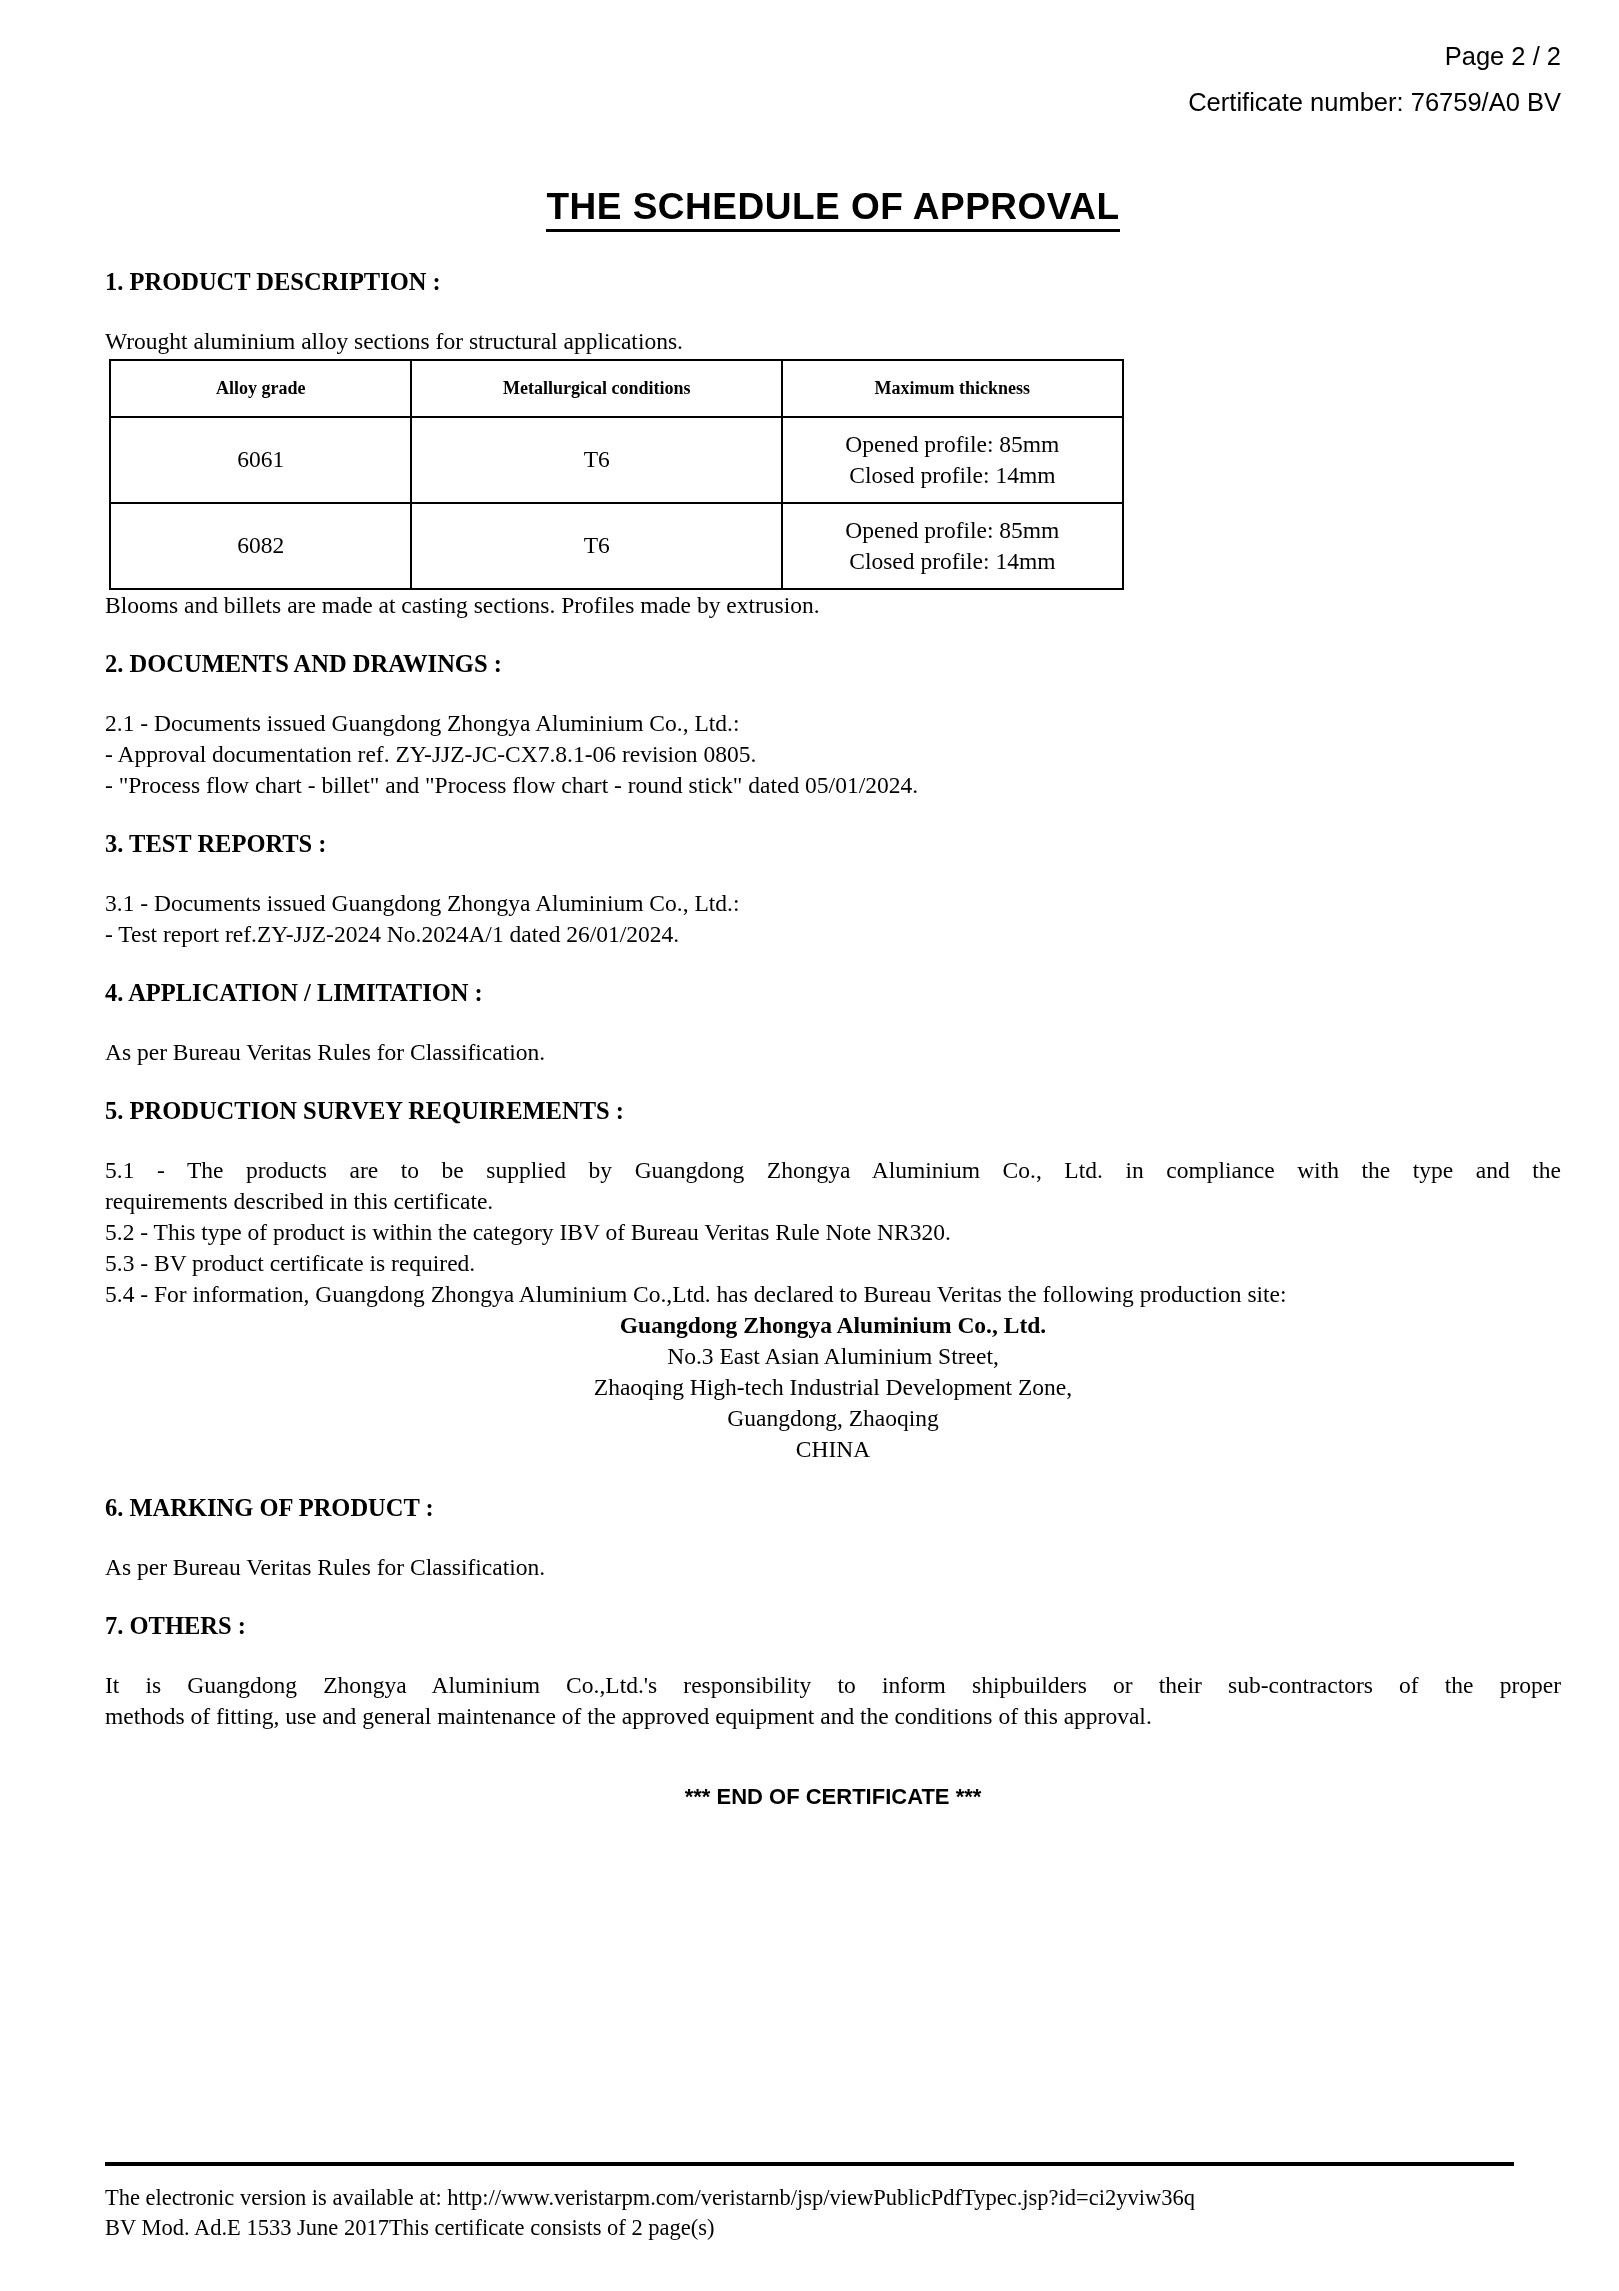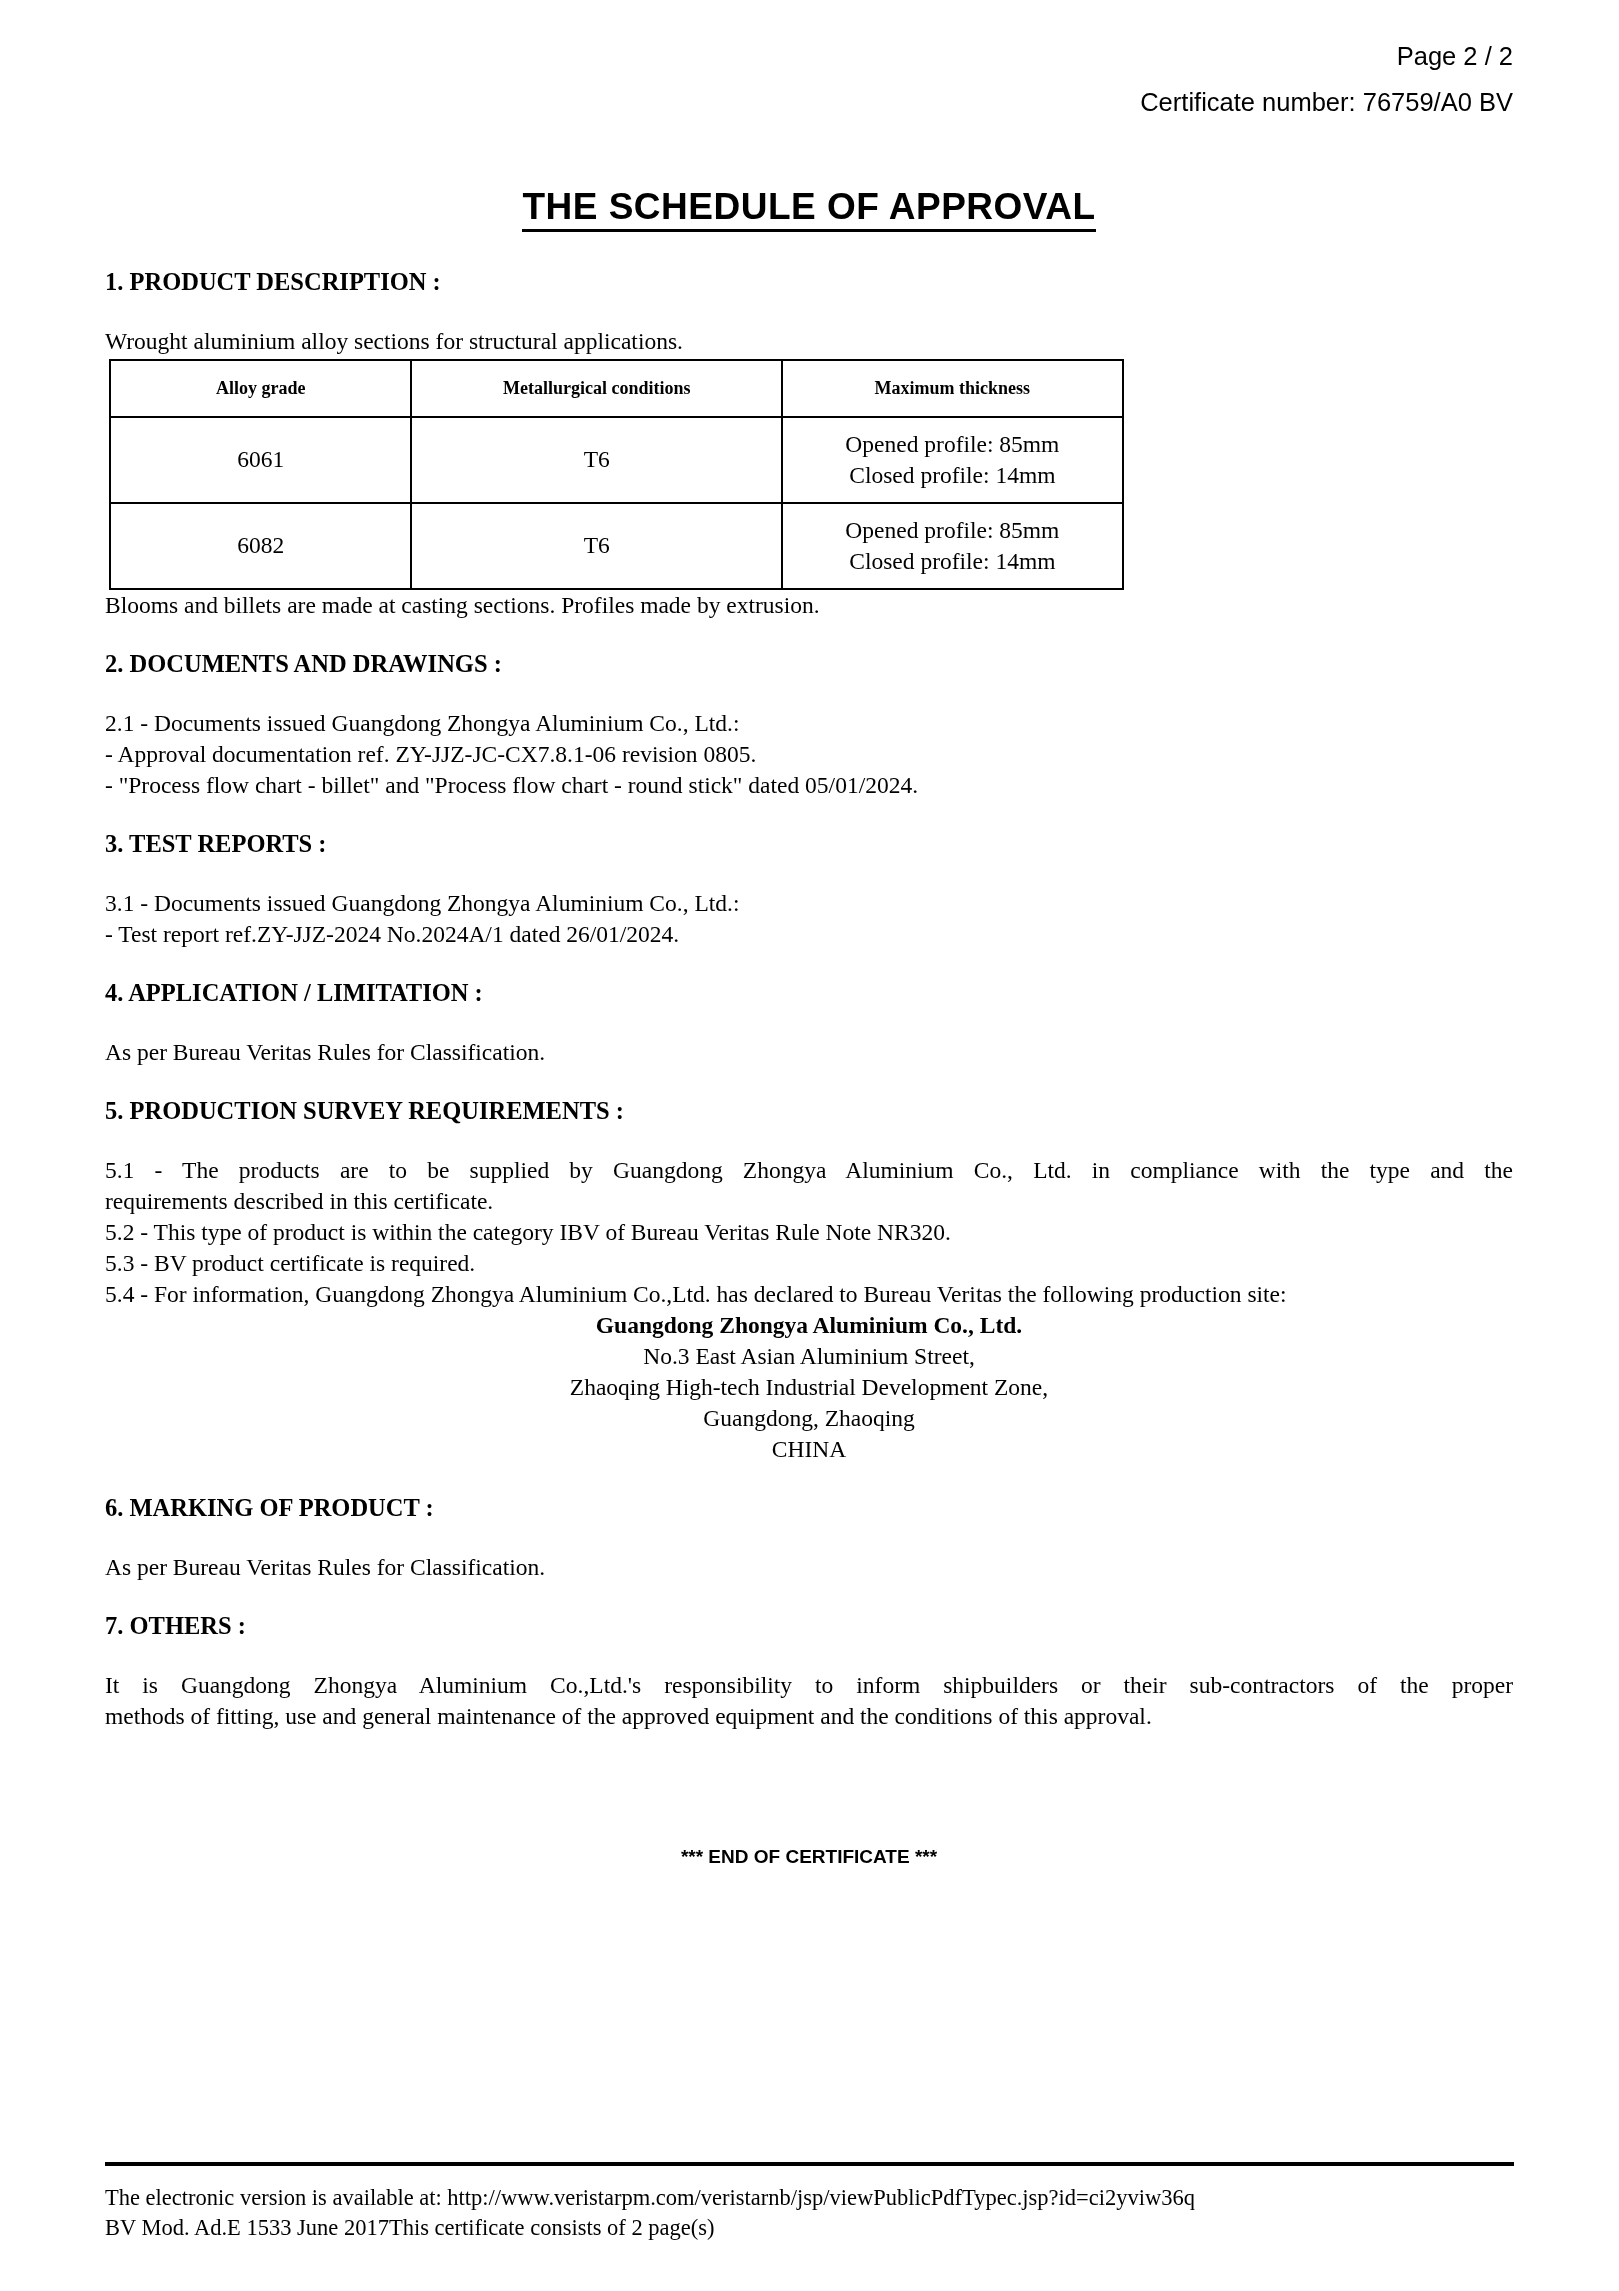--- a/index.html
+++ b/index.html
@@ -12,21 +12,21 @@
     height: 2292px;
     position: relative;
     color: #000000;
     font-family: "Liberation Serif", serif;
     font-size: 23.5px;
   }
   .page {
     position: absolute;
     inset: 0;
     box-sizing: border-box;
-    padding: 41px 106px 0 105px;
+    padding: 41px 58px 0 105px;
     overflow: hidden;
   }
   
   .doc-header {
     font-family: "Liberation Sans", sans-serif;
     font-size: 25.5px;
     text-align: right;
     line-height: 30px;
   }
   .doc-header .page-num { margin-bottom: 15.7px; }
@@ -79,24 +79,24 @@
   }
   .col-alloy { width: 284px; }
   .col-cond  { width: 353px; }
   .col-thick { width: 323px; border-radius: 19px; }
   
   .center-block { text-align: center; line-height: 31px; }
   .center-block .site-name { font-weight: bold; }
   
   .end-marker {
     font-family: "Liberation Sans", sans-serif;
-    font-size: 19px;
+    font-size: 22px;
     font-weight: bold;
     text-align: center;
-    margin-top: 114px;
+    margin-top: 52px;
   }
   
   .footer {
     position: absolute;
     left: 105px;
     right: 105px;
     top: 2162px;
     font-family: Liberation Serif, serif;
     font-size: 22.5px;
     line-height: 26.5px;

